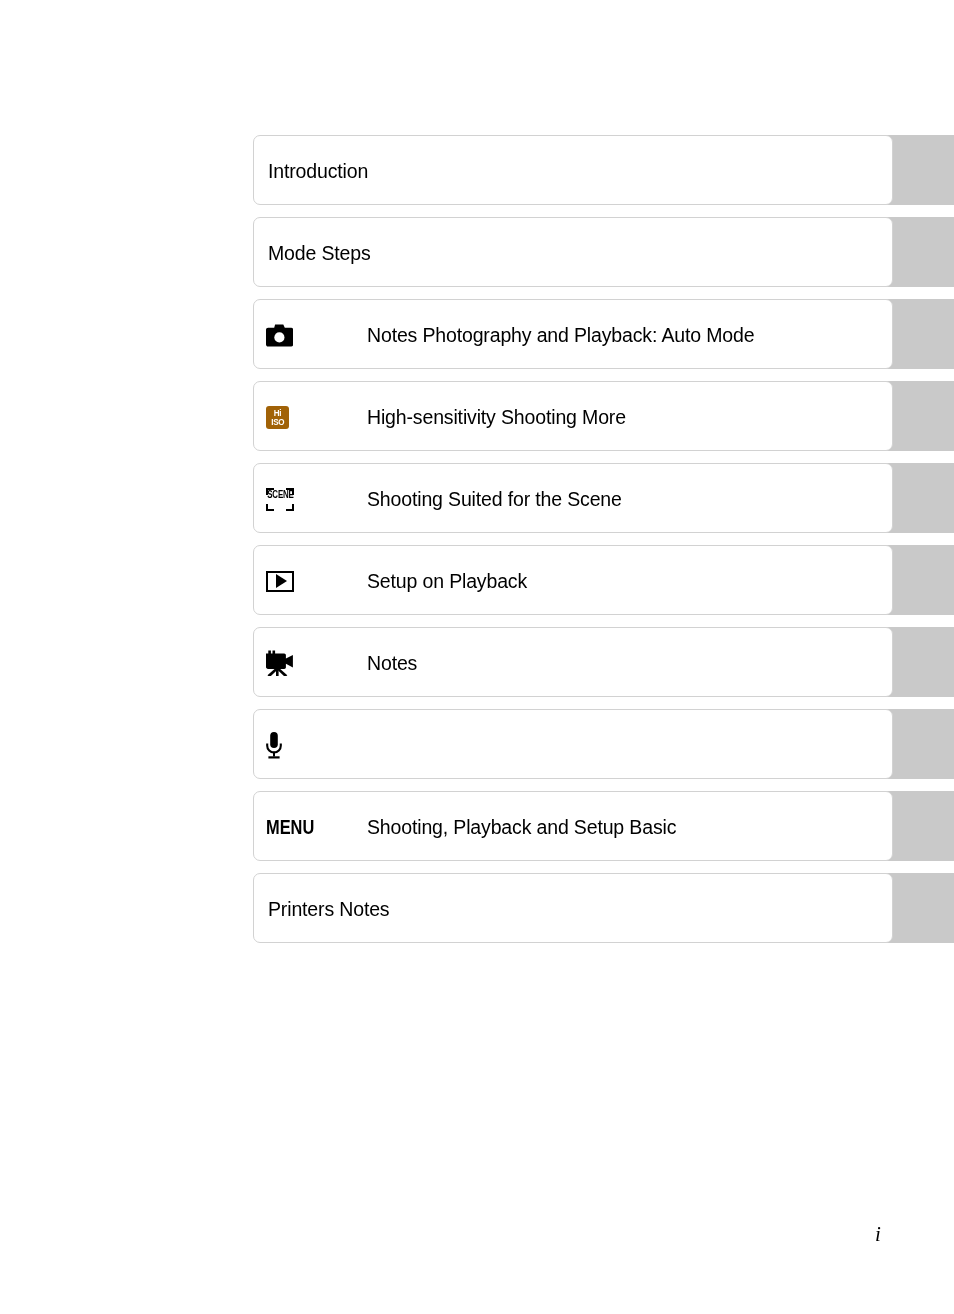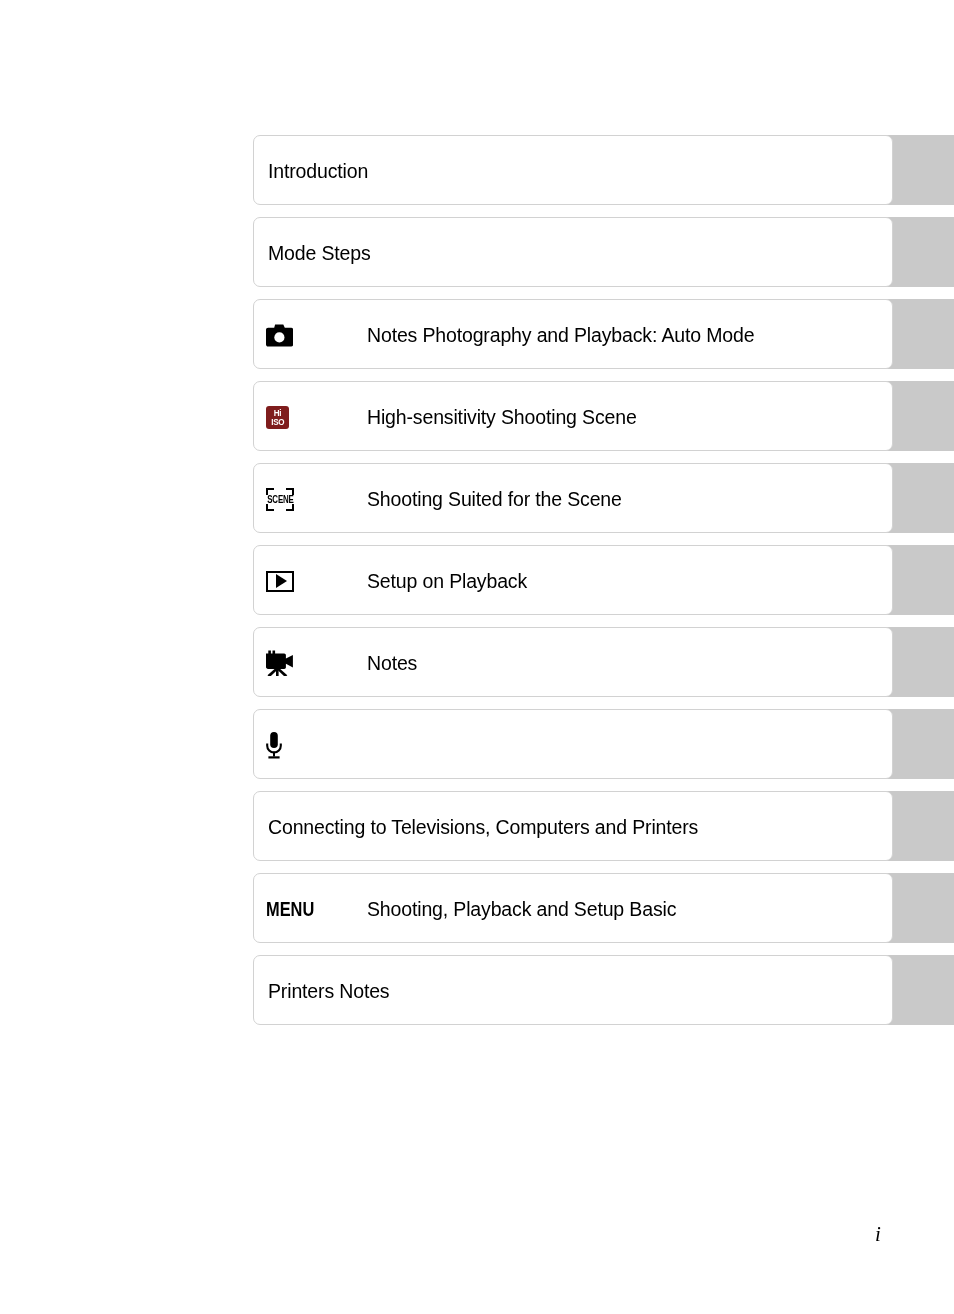--- a/index.html
+++ b/index.html
@@ -91,42 +91,41 @@
 
   
   .ic { display: block; }
 
   
   .ic-camera { width: 27px; height: 23px; }
 
   
   .ic-hiiso {
     width: 23px; height: 23px;
-    background: #7f1d1d;
+    background: #a16207;
     border-radius: 3px;
     color: #fff;
     display: flex;
     flex-direction: column;
     align-items: center;
     justify-content: center;
     line-height: 0.95;
   }
   .ic-hiiso span {
     font-family: "Liberation Sans Narrow", "Liberation Sans", sans-serif;
     font-weight: bold;
     font-size: 9.5px;
     transform: scaleX(0.85);
     letter-spacing: -0.3px;
   }
 
   .ic-scene {
     width: 28px; height: 23px;
     position: relative;
     display: flex;
-    align-items: center;
     justify-content: center;
   }
   .ic-scene .scene-txt {
     font-family: "Liberation Sans Narrow", "Liberation Sans", sans-serif;
     font-weight: bold;
     font-size: 11px;
     transform: scaleX(0.72);
     letter-spacing: -0.2px;
     color: #000;
   }
@@ -216,21 +215,21 @@
 
     <div class="toc-row">
       <div class="tab"></div>
       <div class="card">
         <div class="icon-slot">
           <div class="ic ic-hiiso">
             <span>Hi</span>
             <span>ISO</span>
           </div>
         </div>
-        <div class="title with-icon">High-sensitivity Shooting Scene</div>
+        <div class="title with-icon">High-sensitivity Shooting More</div>
       </div>
     </div>
 
     <div class="toc-row">
       <div class="tab"></div>
       <div class="card">
         <div class="icon-slot">
           <div class="ic ic-scene">
             <span class="cnr c-tl"></span>
             <span class="cnr c-tr"></span>
@@ -277,26 +276,20 @@
           <svg class="ic ic-mic" viewBox="0 0 16 27">
             <rect fill="#000" x="4.2" y="0" width="7.6" height="16" rx="3.8"></rect>
             <path fill="none" stroke="#000" stroke-width="2.1" d="M1.2 11.5v2.2a6.8 6.8 0 0 0 13.6 0v-2.2"></path>
             <rect fill="#000" x="7" y="19.5" width="2" height="5"></rect>
             <rect fill="#000" x="2.4" y="24.3" width="11.2" height="2.2"></rect>
           </svg>
         </div>
       </div>
     </div>
 
-    <div class="toc-row">
-      <div class="tab"></div>
-      <div class="card">
-        <div class="title no-icon">Connecting to Televisions, Computers and Printers</div>
-      </div>
-    </div>
 
     <div class="toc-row">
       <div class="tab"></div>
       <div class="card">
         <div class="icon-slot">
           <div class="ic-menu">MENU</div>
         </div>
         <div class="title with-icon">Shooting, Playback and Setup Basic</div>
       </div>
     </div>

